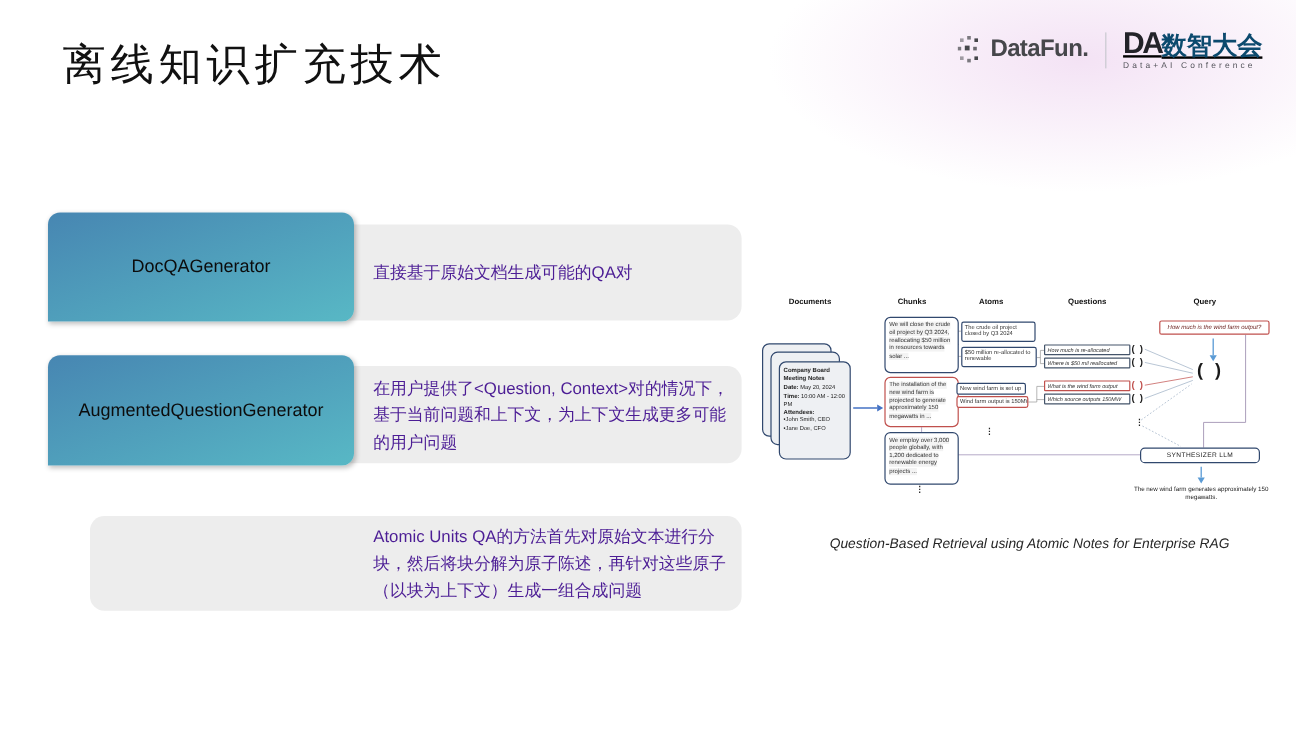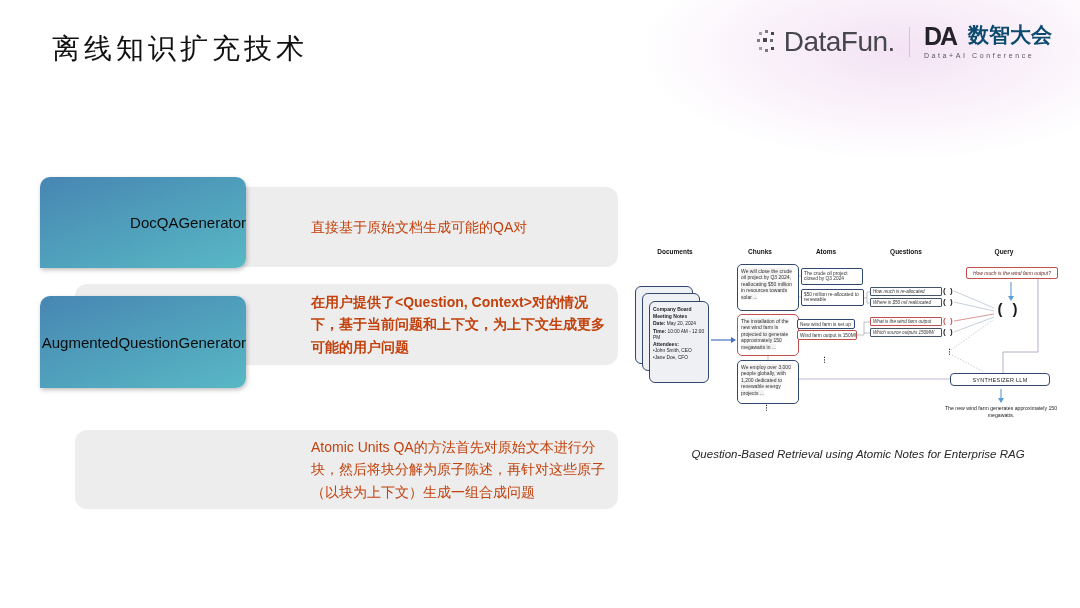--- a/index.html
+++ b/index.html
@@ -3,43 +3,43 @@
 <meta charset="utf-8">
 <style>
   * { margin:0; padding:0; box-sizing:border-box; }
   html,body { width:1080px; height:608px; }
   body { font-family:"Liberation Sans", sans-serif; background:#ffffff; overflow:hidden; }
   .slide { position:relative; width:1080px; height:608px; background:#ffffff; overflow:hidden; }
   .glow { position:absolute; top:-60px; right:-80px; width:520px; height:220px;
           background:radial-gradient(closest-side, rgba(234,203,236,.55), rgba(255,255,255,0)); }
 
   
-  .title { position:absolute; left:52px; top:30px; font-size:28px; letter-spacing:4px;
+  .title { position:absolute; left:52px; top:30px; font-size:36px; letter-spacing:4px;
            color:#111; font-weight:500; }
 
   
   .brand { position:absolute; top:24px; right:28px; display:flex; align-items:center; gap:14px; }
   .df { display:flex; align-items:center; gap:5px; }
-  .df-text { font-size:28px; font-weight:400; color:#46474b; letter-spacing:-0.5px; }
+  .df-text { font-size:20px; font-weight:700; color:#46474b; letter-spacing:-0.5px; }
   .brand-divider { width:1px; height:30px; background:#c9c9cf; }
   .da { display:flex; flex-direction:column; align-items:flex-start; line-height:1; }
-  .da-row { display:flex; align-items:flex-start; gap:12px; }
+  .da-row { display:flex; align-items:flex-end; gap:0;text-decoration:underline; }
   .da-mark { font-size:25px; font-weight:900; color:#232329; letter-spacing:-2px; }
   .da-title { font-size:21px; font-weight:800; color:#0c4a6e; }
   .da-sub { font-size:7px; letter-spacing:2.6px; color:#55555c; margin-top:3px; }
 
   
-  .gen-box { position:absolute; left:40px; width:206px; display:flex; align-items:center; justify-content:flex-end;
+  .gen-box { position:absolute; left:40px; width:255px; display:flex; align-items:center; justify-content:center;
              background:linear-gradient(160deg,#4786b2,#58b8c5);
              border-radius:10px 10px 10px 0; z-index:2;
              box-shadow:1px 2px 4px rgba(0,0,0,.25); }
   .gen-box span { font-size:15px; color:#0c0c0c; }
   .desc-box { position:absolute; left:75px; width:543px; background:#ededed; border-radius:12px;
               display:flex; align-items:center; z-index:1; }
-  .desc-box .txt { margin-left:236px; width:302px; font-size:14px; line-height:1.6; color:#c2410c; }
+  .desc-box .txt { margin-left:236px; width:302px; font-size:14px; line-height:1.6; color:#4c1d95; }
 
   
   .fig { position:absolute; left:632px; top:242px; width:448px; height:228px; font-family:"Liberation Sans",sans-serif; }
   .fig svg.wires { position:absolute; left:0; top:0; width:448px; height:228px; }
   .col-h { position:absolute; top:6px; width:64px; text-align:center; font-size:6.5px; font-weight:bold; color:#111; }
   .doc-card { position:absolute; background:#eef0f3; border:1px solid #31486e; border-radius:6px; }
   .doc-front { padding:4px 3px; font-size:4.8px; line-height:1.3; color:#222; overflow:hidden; }
   .doc-front b { font-size:5px; }
   .nbox { position:absolute; background:#fff; border:1.1px solid #31486e; border-radius:5px; padding:2.5px 3px;
           font-size:5px; line-height:1.3; color:#333; overflow:hidden; }
@@ -102,21 +102,21 @@
     </div>
   </div>
 
   <div class="desc-box" style="top:187px; height:80px;">
     <div class="txt">直接基于原始文档生成可能的QA对</div>
   </div>
   <div class="gen-box" style="top:177px; height:91px;">
     <span>DocQAGenerator</span>
   </div>
 
-  <div class="desc-box" style="top:284px; height:81px;font-weight:bold;">
+  <div class="desc-box" style="top:305px; height:81px;">
     <div class="txt">在用户提供了&lt;Question, Context&gt;对的情况下，基于当前问题和上下文，为上下文生成更多可能的用户问题</div>
   </div>
   <div class="gen-box" style="top:296px; height:92px;">
     <span>AugmentedQuestionGenerator</span>
   </div>
 
   <div class="desc-box" style="top:430px; height:79px;align-items:center;">
     <div class="txt">Atomic Units QA的方法首先对原始文本进行分块，然后将块分解为原子陈述，再针对这些原子（以块为上下文）生成一组合成问题</div>
   </div>
 

